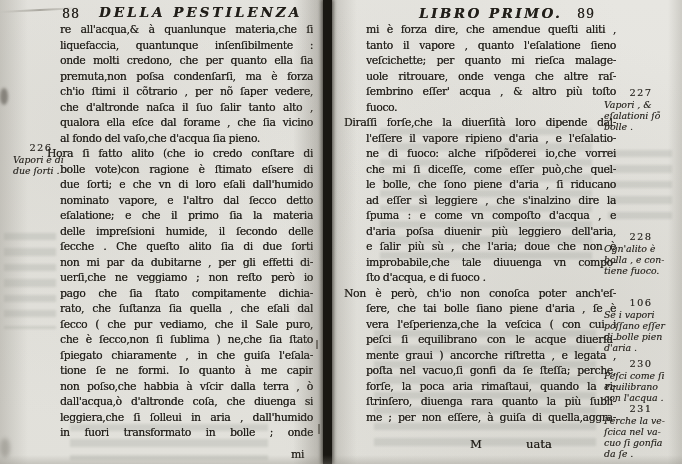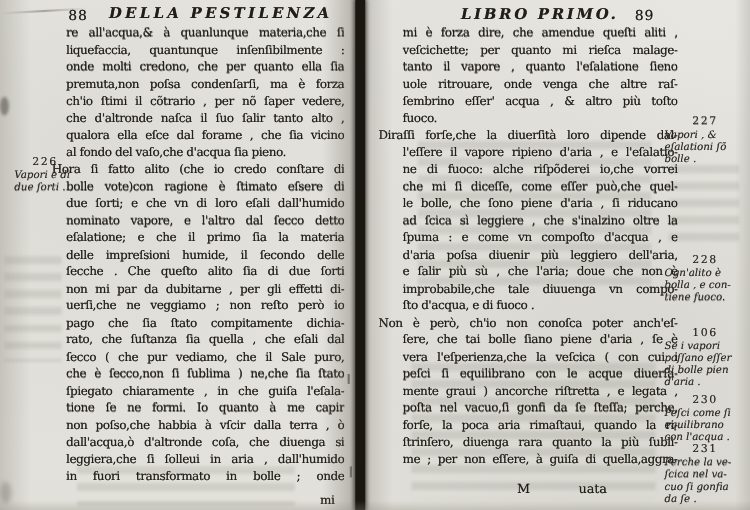--- a/index.html
+++ b/index.html
@@ -60,21 +60,21 @@
   .cw{text-align-last:right;padding-right:9px;margin-top:6px;}
   .partialrow{position:relative;margin-top:12px;height:18px;}
   .partialrow span{position:absolute;font-size:11.5px;text-shadow:.2px .2px .3px rgba(28,25,20,.7);}
   .sig{left:104px;}
   .cwr{left:160px;}
   
   .note{position:absolute;width:74px;font-size:9.3px;line-height:11px;font-style:italic;
         color:#2b2823;text-shadow:.2px .2px .3px rgba(40,36,30,.5);}
   .nnum{font-style:normal;text-align:center;font-size:9.8px;letter-spacing:1.5px;margin-bottom:1px;}
   .n226{left:3px;top:142px;width:56px;margin-left:10px;}
-  .n227{left:604px;top:105px;}
+  .n227{left:604px;top:87px;}
   .n228{left:604px;top:231px;}
   .n229{left:604px;top:297px;}
   .n230{left:604px;top:358px;}
   .n231{left:604px;top:403px;}
 </style>
 </head>
 <body>
 
 <div class="spread">
 
@@ -122,31 +122,31 @@
       <div class="bl">in fuori transformato in bolle ; onde</div>
       <div class="bl cw">mi</div>
     </div>
   <div class="bodycol lp-body" style="top:auto;bottom:0;height:0;"></div>
 
   <div class="hdr runtitle rp-title">LIBRO PRIMO.</div>
   <div class="hdr pgnum rp-num">89</div>
 
   <div class="bodycol rp-body" id="rp-lines">
       <div class="bl">mi è forza dire, che amendue queſti aliti ,</div>
+      <div class="bl">tanto il vapore , quanto l'eſalatione ſieno</div>
       <div class="bl">veſcichette; per quanto mi rieſca malage-</div>
-      <div class="bl">tanto il vapore , quanto l'eſalatione ſieno</div>
       <div class="bl">uole ritrouare, onde venga che altre raſ-</div>
       <div class="bl">ſembrino eſſer' acqua , &amp; altro più toſto</div>
       <div class="bl pe">fuoco.</div>
       <div class="bl ps">Diraſſi forſe,che la diuerſità loro dipende dal-</div>
       <div class="bl">l'eſſere il vapore ripieno d'aria , e l'eſalatio-</div>
       <div class="bl">ne di fuoco: alche riſpõderei io,che vorrei</div>
       <div class="bl">che mi ſi diceſſe, come eſſer può,che quel-</div>
       <div class="bl">le bolle, che ſono piene d'aria , ſi riducano</div>
-      <div class="bl">ad ſcica sì leggiere , che s'inalzino oltre la</div>
+      <div class="bl">ad eſſer sì leggiere , che s'inalzino dire la</div>
       <div class="bl">ſpuma : e come vn compoſto d'acqua , e</div>
       <div class="bl">d'aria poſsa diuenir più leggiero dell'aria,</div>
       <div class="bl">e ſalir più sù , che l'aria; doue che non è</div>
       <div class="bl">improbabile,che tale diuuenga vn compo-</div>
       <div class="bl pe">ſto d'acqua, e di fuoco .</div>
       <div class="bl ps">Non è però, ch'io non conoſca poter anch'eſ-</div>
       <div class="bl">ſere, che tai bolle ſiano piene d'aria , ſe è</div>
       <div class="bl">vera l'eſperienza,che la veſcica ( con cui i</div>
       <div class="bl">peſci ſi equilibrano con le acque diuerſa-</div>
       <div class="bl">mente graui ) ancorche riſtretta , e legata ,</div>

